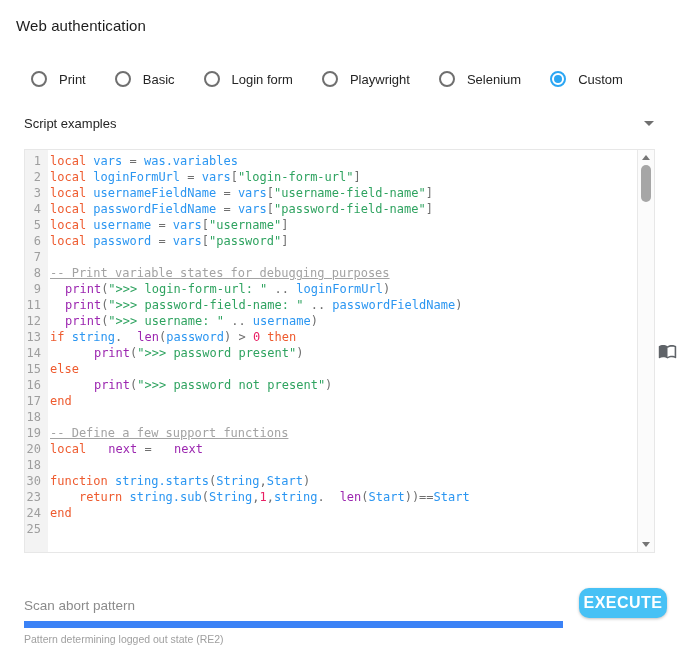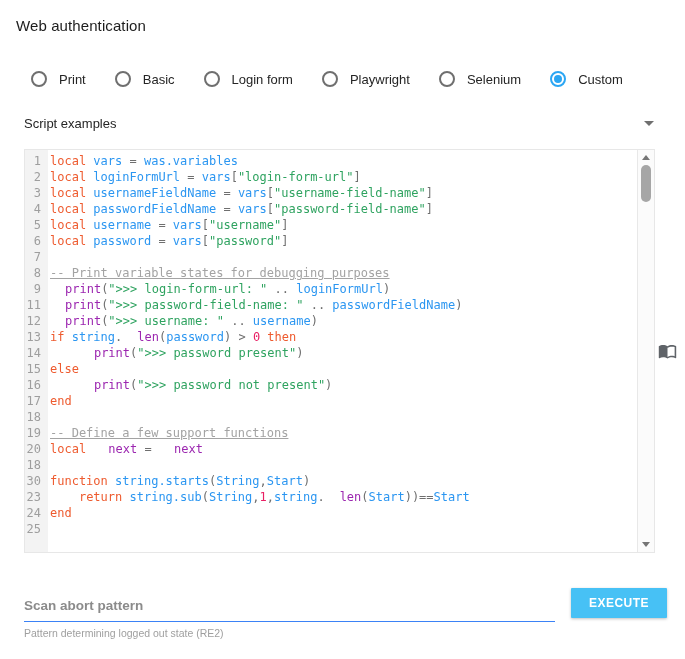--- a/index.html
+++ b/index.html
@@ -49,26 +49,26 @@
   .sb-up   { top:5px;    border-bottom:5px solid #757575; }
   .sb-down { bottom:5px; border-top:5px solid #757575; }
   .sb-thumb { position:absolute; top:15px; left:3px; width:10px; height:37px; background:#a6a6a6; border-radius:5px; cursor:pointer; }
 
   
   .book-icon { position:absolute; right:-22px; top:50%; transform:translateY(-50%); cursor:pointer; line-height:0; }
 
   
   .footer { display:flex; align-items:flex-start; margin:35px 18px 0 24px; }
   .field { flex:1; margin-right:16px; padding-top:8px; }
-  .scan-input { width:100%; border:none; outline:none; border-bottom:1px solid #3b82f6;
-    font-family:"Liberation Sans", sans-serif; font-size:13.5px; color:#555; padding:0 0 8px 0; background:transparent;font-weight:bold; }
+  .scan-input { width:100%; border:none; outline:none; border-bottom:7px solid #3b82f6;
+    font-family:"Liberation Sans", sans-serif; font-size:13.5px; color:#555; padding:0 0 8px 0; background:transparent; }
   .scan-input::placeholder { color:#8b8b8b; opacity:1; }
   .helper-text { margin-top:5px; font-size:10.5px; color:#9f9f9f; }
-  .execute-btn { width:96px; height:30px; background:var(--button); color:#fff; border:none; border-radius:1px;
-    font-family:"Liberation Sans", sans-serif; font-size:12px; font-weight:bold; letter-spacing:.5px;
+  .execute-btn { width:88px; height:30px; background:var(--button); color:#fff; border:none; border-radius:10px;
+    font-family:"Liberation Sans", sans-serif; font-size:16px; font-weight:bold; letter-spacing:.5px;
     box-shadow:0 1px 3px rgba(0,0,0,.25); cursor:pointer; }
 </style>
 </head>
 <body>
 
 <div class="page">
 
   <div class="page-title">Web authentication</div>
 
   <div class="radio-row" id="radio-group">

